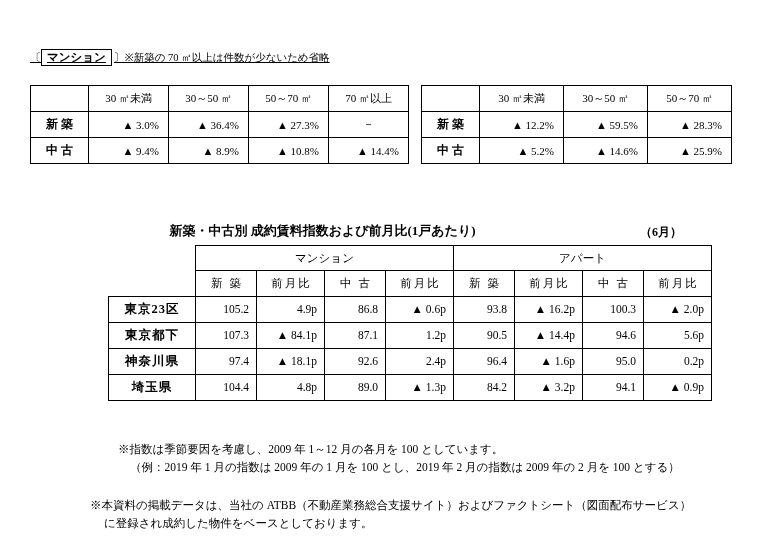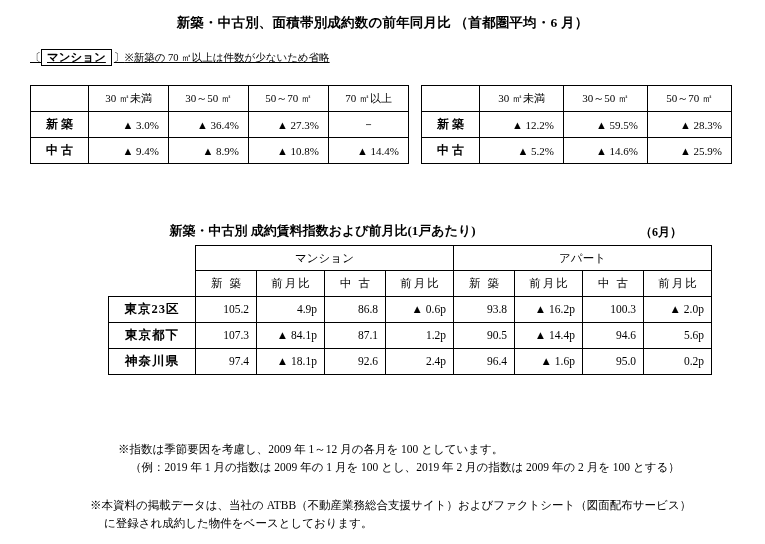--- a/index.html
+++ b/index.html
@@ -153,21 +153,20 @@
   .foot1 { top: 440px; left: 118px; }
   .foot2 { top: 458px; left: 130px; }
   .foot3 { top: 496px; left: 90px; }
   .foot4 { top: 514px; left: 104px; }
 </style>
 </head>
 <body>
 
 <div class="page">
 
-  <div class="title1">新築・中古別、面積帯別成約数の前年同月比  （首都圏平均・6 月）</div>
 
   <div class="cap cap-left">
     〔<span class="boxed">マンション</span>〕<span class="note">※新築の 70 ㎡以上は件数が少ないため省略</span>
   </div>
 
 
   <table class="tbl-top tbl-left">
     <tbody>
         <tr>
       <td style="width:57px;border-top:1px solid #000;"></td>
@@ -264,20 +263,31 @@
       <td class="pref">神奈川県</td>
       <td class="v">97.4</td>
       <td class="v">▲ 18.1p</td>
       <td class="v">92.6</td>
       <td class="v">2.4p</td>
       <td class="v">96.4</td>
       <td class="v">▲ 1.6p</td>
       <td class="v">95.0</td>
       <td class="v">0.2p</td>
     </tr>
+    <tr>
+      <td class="pref">埼玉県</td>
+      <td class="v">104.4</td>
+      <td class="v">4.8p</td>
+      <td class="v">89.0</td>
+      <td class="v">▲ 1.3p</td>
+      <td class="v">84.2</td>
+      <td class="v">▲ 3.2p</td>
+      <td class="v">94.1</td>
+      <td class="v">▲ 0.9p</td>
+    </tr>
   </tbody>
     </table>
 
   <div class="foot foot1">※指数は季節要因を考慮し、2009 年 1～12 月の各月を 100 としています。</div>
   <div class="foot foot2">（例：2019 年 1 月の指数は 2009 年の 1 月を 100 とし、2019 年 2 月の指数は 2009 年の 2 月を 100 とする）</div>
   <div class="foot foot4">に登録され成約した物件をベースとしております。</div>
   <div class="foot foot3">※本資料の掲載データは、当社の ATBB（不動産業務総合支援サイト）およびファクトシート（図面配布サービス）</div>
 
 </div>
 

